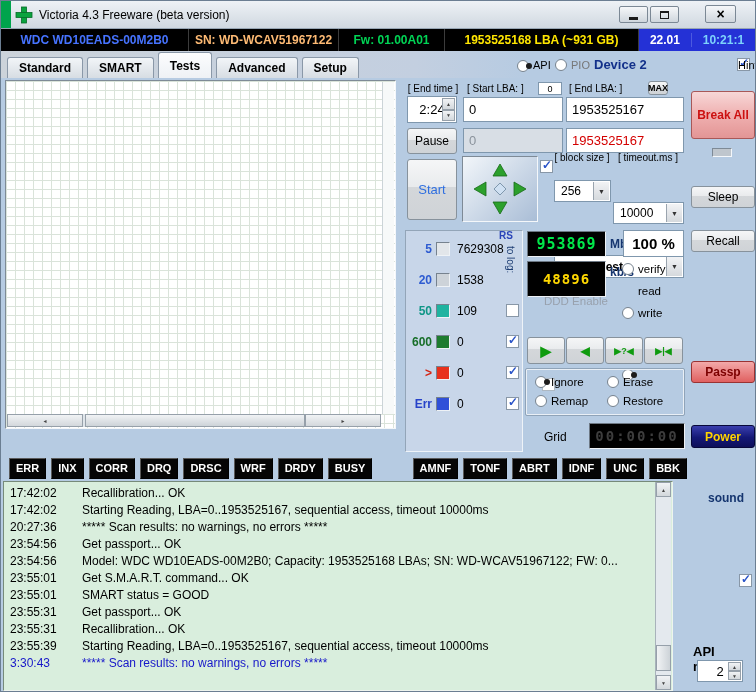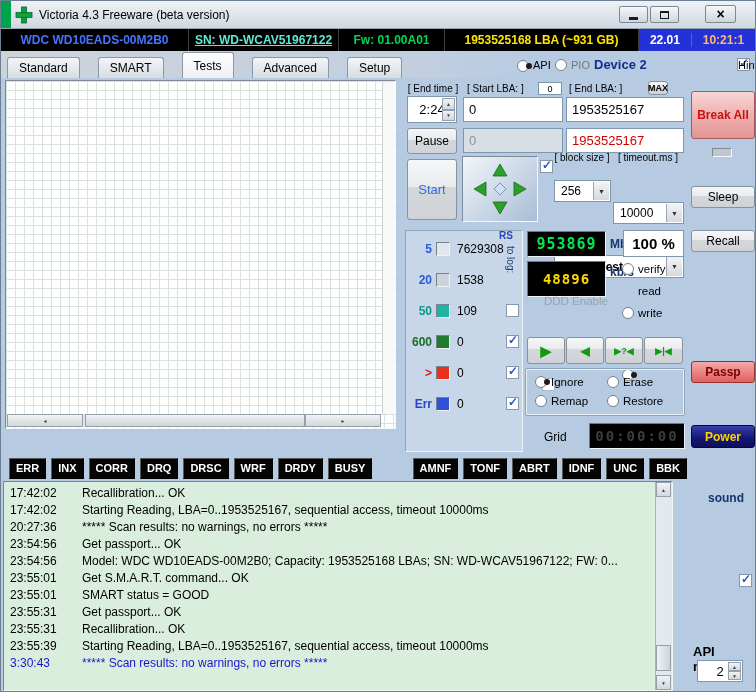--- a/index.html
+++ b/index.html
@@ -19,23 +19,23 @@
   
   #devicebar { display:flex; background:#000; align-items:stretch; }
   .seg { display:flex; align-items:center; justify-content:center; font-weight:bold; font-size:12px;
          border-right:1px solid #3c3c3c; height:100%; white-space:nowrap; overflow:hidden; }
   .seg.datetime { justify-content:space-evenly; border-right:none; }
   .dt-div { width:1px; height:14px; background:#4c5ae0; }
 
   
   #tabrow { background:linear-gradient(90deg,#ccd3da 0%,#c3cfe0 55%,#b6cbe2 70%); }
   .tabs { position:absolute; left:6px; bottom:0; display:flex; align-items:flex-end; }
-  .tab { padding:0 11px; margin-right:18px; height:21px; display:flex; align-items:center;
+  .tab { padding:0 11px; margin-right:4px; height:21px; display:flex; align-items:center;
          background:linear-gradient(#f2f5f8,#d7dde3); border:1px solid #8a98a8; border-bottom:none;
-         border-radius:3px 3px 0 0; font-weight:normal; font-size:12px; }
+         border-radius:3px 3px 0 0; font-weight:bold; font-size:12px; }
   .tab.active { height:26px; background:linear-gradient(#fcfdfe,#eef1f5); position:relative; z-index:2; }
 
   
   .sunken { border:1px solid; border-color:#7e8a96 #f4f7fa #f4f7fa #7e8a96; }
   .btn { display:flex; align-items:center; justify-content:center; cursor:default;
          background:linear-gradient(#f5f6f7,#e9ebed 45%,#d4d7da 46%,#cfd3d7);
          border:1px solid #87929c; border-radius:3px; font-size:12px; }
   .input { background:#fff; border:1px solid #7f97ad; display:flex; align-items:center;
            padding:0 5px; font-size:13px; }
   .input.disabled { background:#d8dee5; color:#8b939c; }
@@ -129,27 +129,27 @@
       <span class="glyph-max"></span>
     </div>
     <div class="winbtn abs" style="left:704px;top:4px;height:18px;width:31px">
       <span style="font-size:14px;font-weight:bold;line-height:1">×</span>
     </div>
   </div>
 
   
   <div id="devicebar" class="abs" style="left:0;top:28px;width:754px;height:22px">
     <span class="seg" style="width: 188px; color: rgb(70, 115, 255);">WDC WD10EADS-00M2B0</span>
-    <span class="seg" style="width: 150px; color: #5eead4; text-decoration: underline;">SN: WD-WCAV51967122</span>
+    <span class="seg" style="width: 150px; color: #fdba74;">SN: WD-WCAV51967122</span>
     <span class="seg" style="width: 106px; color: rgb(0, 212, 85);">Fw: 01.00A01</span>
     <span class="seg" style="width: 194px; color: rgb(255, 230, 0);">1953525168 LBA (~931 GB)</span>
     <span class="seg datetime" style="flex: 1 1 0%; background-color: rgb(36, 49, 214);">
       <span style="color: rgb(255, 255, 255);">22.01</span>
       <span class="dt-div"></span>
-      <span style="color: #fdba74;">10:21:1</span>
+      <span style="color: #7dd3fc;">10:21:1</span>
     </span>
   </div>
 
   
   <div id="tabrow" class="abs" style="left:0;top:50px;width:754px;height:27px">
     <div class="tabs">
       <div class="tab">Standard</div>
       <div class="tab">SMART</div>
       <div class="tab active">Tests</div>
       <div class="tab">Advanced</div>

